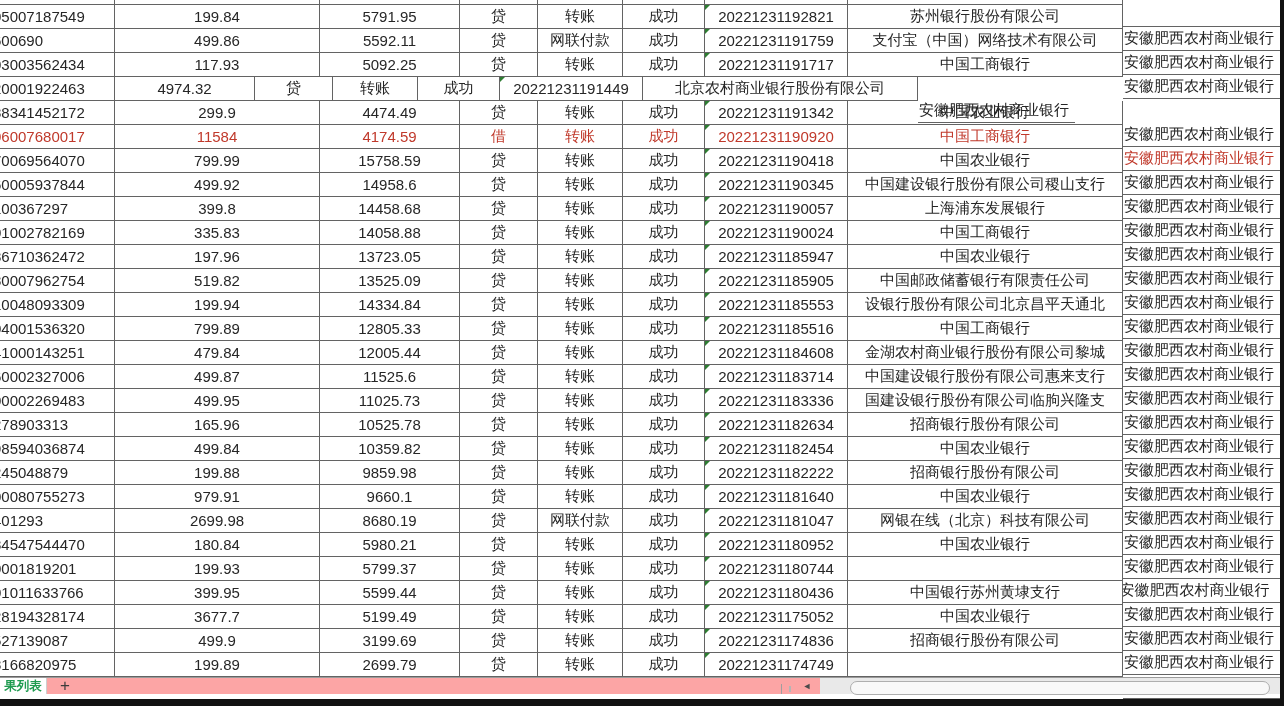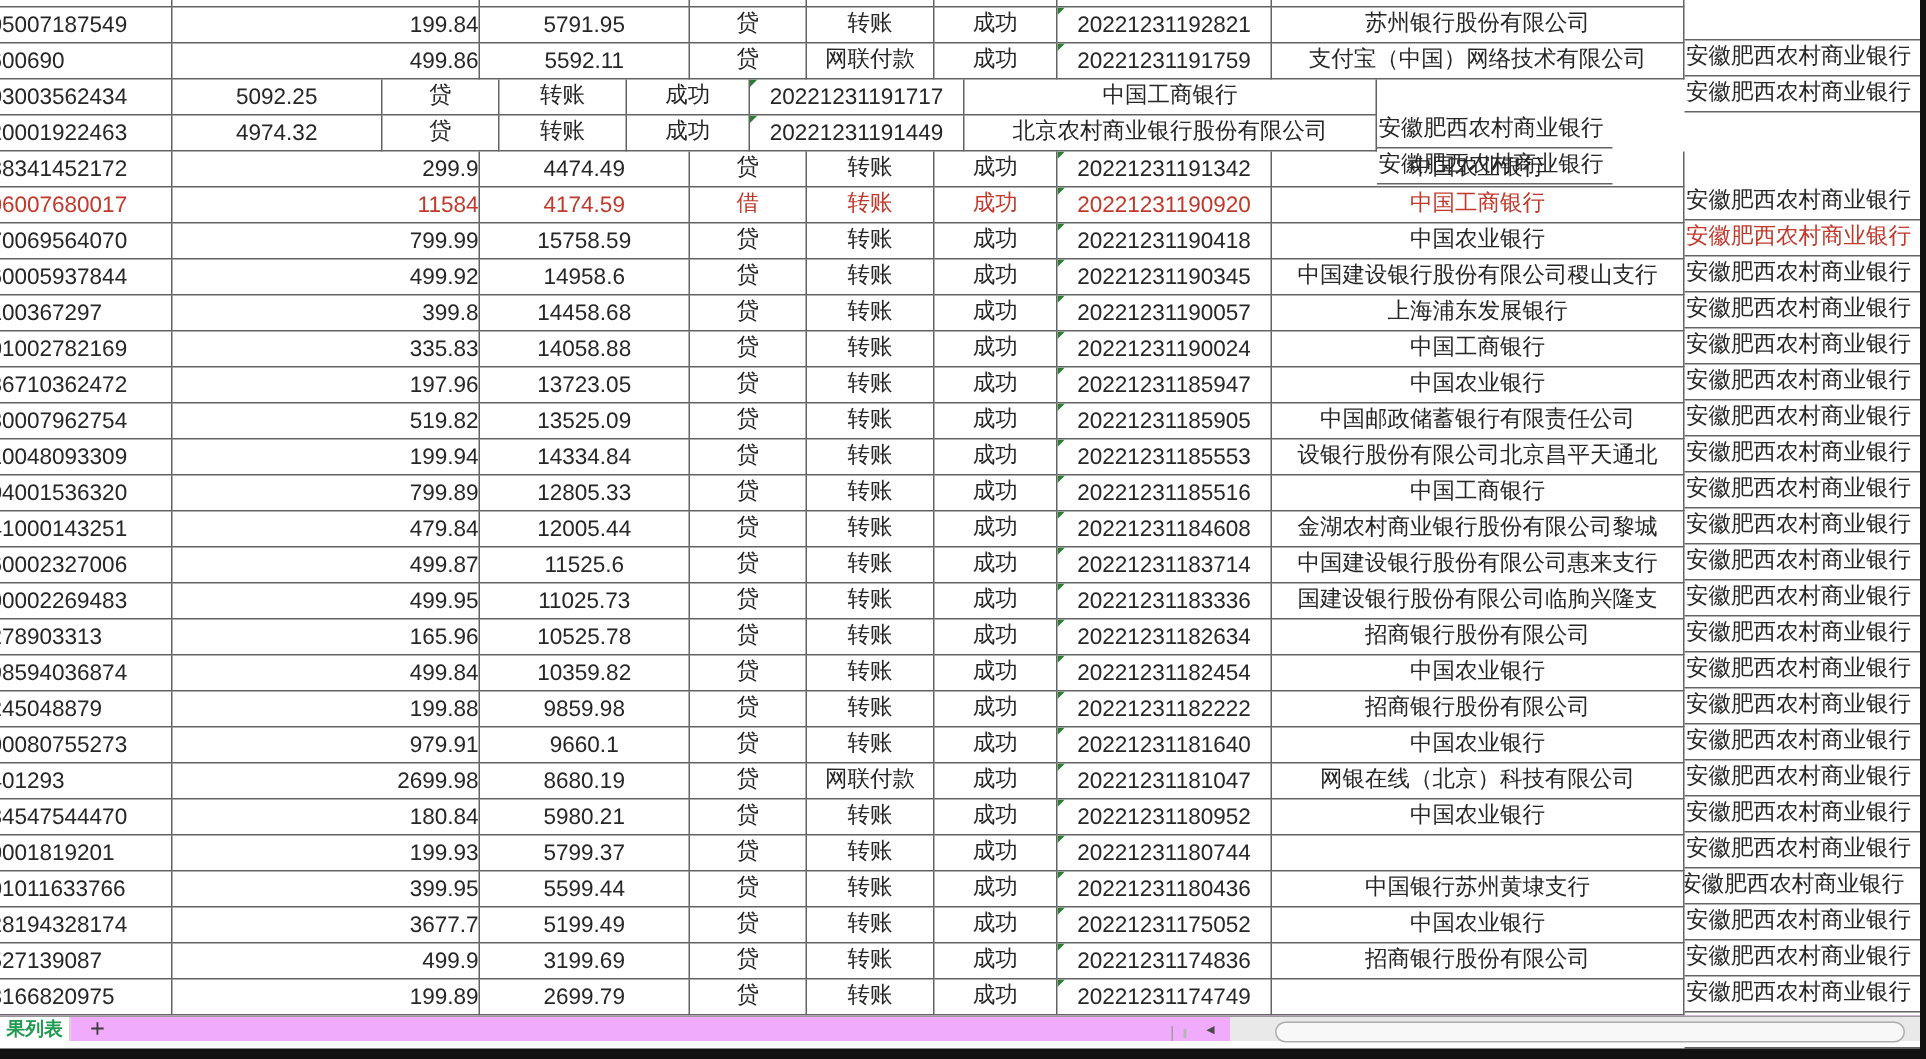--- a/index.html
+++ b/index.html
@@ -11,38 +11,38 @@
   .screen{position:relative;width:1284px;height:706px;background:#fff;overflow:hidden;}
 
   
   .grid{position:absolute;left:0;top:0;width:1280px;}
   .row{display:flex;height:24px;}
   .row.sliver{height:5px;}
   .cell{position:relative;border-right:1px solid var(--grid);border-bottom:1px solid var(--grid);
         height:100%;overflow:hidden;white-space:nowrap;font-size:15px;line-height:23px;
         display:flex;align-items:center;justify-content:center;color:#262626;}
   .c-account{width:115px;justify-content:flex-start;}
-  .c-amount{width:205px;justify-content:flex-end;}
+  .c-amount{width:205px;}
   .c-balance{width:140px;align-items:center;}
   .c-dc{width:78px;}
   .c-type{width:85px;align-items:flex-end;}
   .c-status{width:82px;}
   .c-time{width:143px;}
   .c-bank{width:275px;}
   .c-branch{width:157px;border-right:none;margin-top:22px;}
   .acct-text{display:inline-block;margin-left:-7px;}
   .cjk{font-family:"Liberation Serif","DejaVu Serif",serif;}
   .branch-text{display:inline-block;margin-left:-5px;}
   .c-branch.shift .branch-text{margin-left:-14px;}
   .row.red .cell{color:var(--red);}
   .tri{position:absolute;top:0;left:0;width:0;height:0;
        border-top:5px solid var(--tri-green);border-right:5px solid transparent;}
 
   
-  .tabbar{position:absolute;left:0;top:677px;width:1280px;height:17px;background:#f0abfc;
+  .tabbar{position:absolute;left:0;top:677px;width:1280px;height:17px;background:#fca5a5;
           border-top:1px solid #9a9a9a;}
   .sheet-tab{position:absolute;left:0;top:0;width:47px;height:100%;background:#fff;
              border-right:1px solid #cfcfcf;display:flex;align-items:center;justify-content:center;}
   .sheet-tab span{color:var(--tab-green);font-size:12.5px;font-weight:bold;
                   font-family:"Liberation Serif","DejaVu Serif",serif;}
   .add-tab{position:absolute;left:52px;top:0;width:26px;height:100%;display:flex;
            align-items:center;justify-content:center;font-size:17px;color:#3c3c3c;font-weight:300;}
   .scroll-divider{position:absolute;left:781px;top:6px;width:1px;height:10px;background:#9f9f9f;}
   .scroll-divider2{position:absolute;left:789px;top:8px;width:2px;height:6px;background:#b5b5b5;}
   .scroll-left{position:absolute;left:798px;top:0;width:18px;height:100%;display:flex;
@@ -128,20 +128,23 @@
           <span>支付宝（中国）网络技术有限公司</span>
         </div>
     <div class="cell c-branch cjk">
           <span class="branch-text">安徽肥西农村商业银行</span>
         </div>
   </div>
       <div class="row">
     <div class="cell c-account">
           <span class="acct-text">03003562434</span>
         </div>
+    <div class="cell c-amount">
+          <span>117.93</span>
+        </div>
     <div class="cell c-balance">
           <span>5092.25</span>
         </div>
     <div class="cell c-dc cjk">
           <span>贷</span>
         </div>
     <div class="cell c-type cjk">
           <span>转账</span>
         </div>
     <div class="cell c-status cjk">

